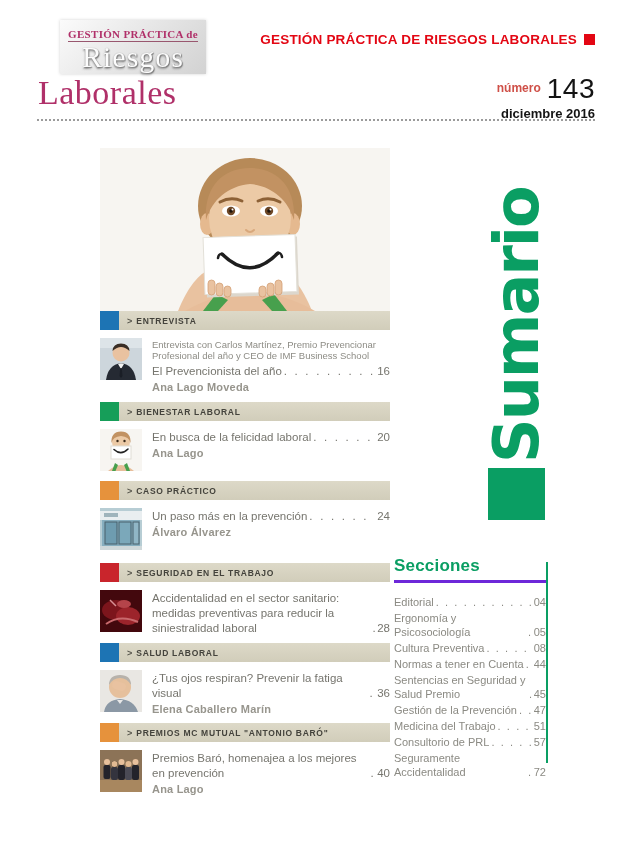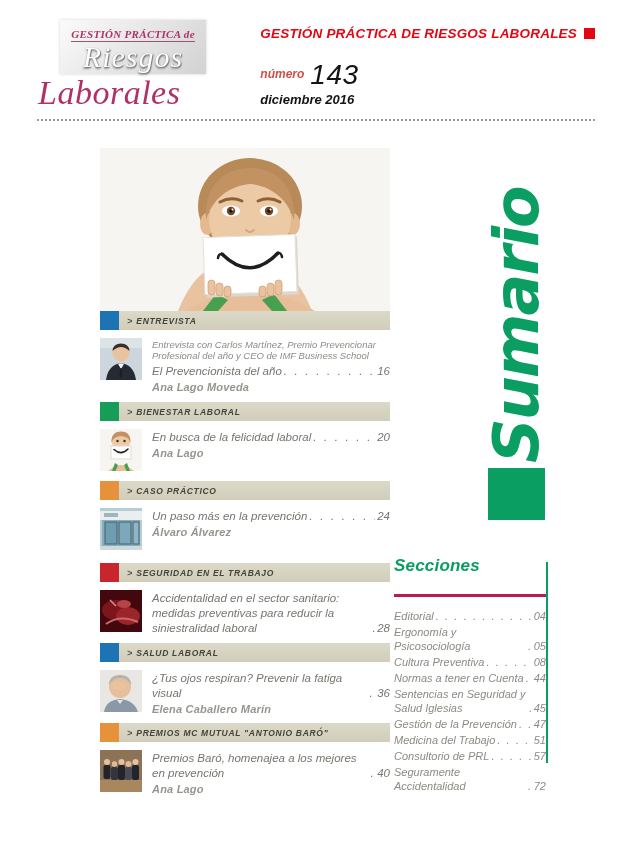--- a/index.html
+++ b/index.html
@@ -1,38 +1,38 @@
 <!DOCTYPE html>
 <html><head>
 <meta charset="utf-8">
 <style>
   * { box-sizing: border-box; }
   html,body { margin:0; padding:0; background:#fff; }
   .page { position:relative; width:632px; height:846px; margin:0 auto; background:#fff;
-          overflow:hidden; font-family:"Liberation Sans", sans-serif;font-style:italic; }
+          overflow:hidden; font-family:"Liberation Sans", sans-serif; }
 
   
   .logo { position:absolute; left:60px; top:20px; width:160px; }
   .logo-box { width:146px; height:54px; padding:4px 4px 0; text-align:center;
               background:linear-gradient(135deg,#fbfbfb 0%,#e4e4e4 55%,#d2d2d2 100%);
               box-shadow:0 0 3px rgba(0,0,0,.18); }
   .logo-top { display:inline-block; font-family:"Liberation Serif", serif; font-size:11px;
               font-weight:700; color:#b03069; letter-spacing:.3px;
               border-bottom:1px solid #99576f; padding-bottom:1px; }
   .logo-riesgos { font-family:"Liberation Serif", serif; font-size:30px; line-height:30px;
               color:#fcfcfc; letter-spacing:1px;
               text-shadow:1px 1px 1px #7f7f7f, 0 2px 2px rgba(80,80,80,.55), 0 0 1px #9a9a9a; }
   .logo-laborales { font-family:"Liberation Serif", serif; font-size:34px; line-height:38px;
               color:#b03069; margin-left:-22px; letter-spacing:.5px; }
 
-  .mast-right { position:absolute; right:37px; top:26px; }
+  .mast-right { position:absolute; right:37px; top:32px; text-align:right; }
   .mast-title { font-size:13.5px; font-weight:700; color:#e30613; letter-spacing:.2px; }
   .rsq { display:inline-block; width:11px; height:11px; background:#e30613;
          margin-left:7px; vertical-align:-1px; }
-  .issue { margin-top:18px; }
+  .issue { margin-top:26px; }
   .issue-label { font-size:12px; font-weight:700; color:#cf5048; margin-right:6px;
                  vertical-align:6px; }
   .issue-num { font-size:28px; color:#141414; letter-spacing:.5px; }
   .issue-date { font-size:13px; font-weight:700; color:#141414; margin-top:1px; }
 
   .dotsep { position:absolute; left:37px; top:119px; width:558px; height:0;
             border-top:2px dotted #9b9b9b; }
 
   
   .toc { position:absolute; left:100px; top:148px; width:290px; }
@@ -60,21 +60,21 @@
 
   
   .sumario-vert { position:absolute; left:479px; top:463px; transform-origin:0 0;
             transform:rotate(-90deg); white-space:nowrap;
             font-family:"DejaVu Sans", sans-serif; font-weight:700; font-size:62px;
             letter-spacing:-2px; color:#0a9e63; line-height:76px; }
   .gsq { position:absolute; left:488px; top:468px; width:57px; height:52px; background:#0a9e63; }
 
   .secciones { position:absolute; left:394px; top:556px; width:152px; }
   .sec-title { font-size:17px; font-weight:700; color:#0a9e63; letter-spacing:.2px;
-               padding-bottom:18px; border-bottom:3px solid #be185d; }
+               padding-bottom:4px; border-bottom:3px solid #6d28d9; }
   .sec-list { margin-top:12px; }
   .sec-item { display:flex; align-items:flex-end; font-size:11px; line-height:14px;
               color:#8b8a83; margin-bottom:2px; }
   .sec-label { flex:0 1 auto; }
   .sec-leader { flex:1 1 4px; overflow:hidden; white-space:nowrap; letter-spacing:1.6px; margin:0 2px; }
   .sec-leader::after { content:". . . . . . . . . . . . . . . . . . . ."; }
   .sec-page { flex:0 0 auto; }
   .vline { position:absolute; left:546px; top:562px; width:2px; height:201px; background:#0a9e63; }
 </style>
 </head>
@@ -352,21 +352,21 @@
     <span class="sec-page">08</span>
   </div>
 
   <div class="sec-item">
     <span class="sec-label">Normas a tener en Cuenta</span>
     <span class="sec-leader"></span>
     <span class="sec-page">44</span>
   </div>
 
   <div class="sec-item">
-    <span class="sec-label">Sentencias en Seguridad y Salud Iglesias</span>
+    <span class="sec-label">Sentencias en Seguridad y Salud Premio</span>
     <span class="sec-leader"></span>
     <span class="sec-page">45</span>
   </div>
 
   <div class="sec-item">
     <span class="sec-label">Gestión de la Prevención</span>
     <span class="sec-leader"></span>
     <span class="sec-page">47</span>
   </div>
 

